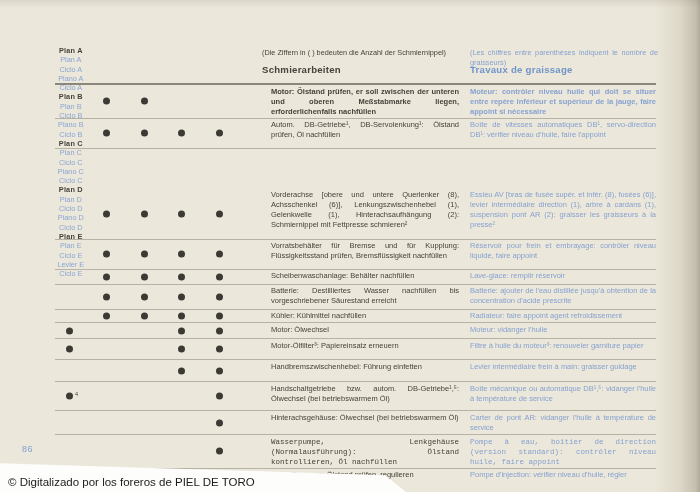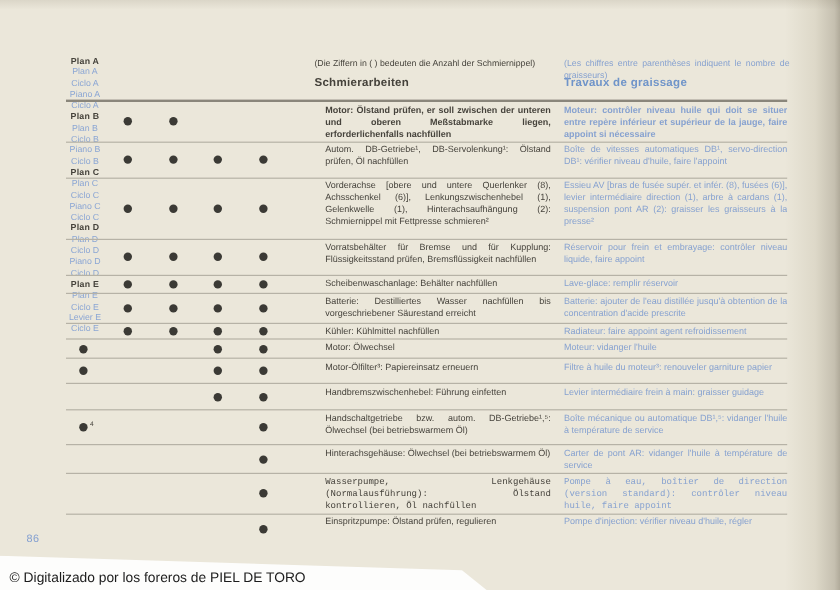--- a/index.html
+++ b/index.html
@@ -32,21 +32,21 @@
   .sec-note{position:absolute;top:48px;font-size:7.3px;line-height:9.6px;text-align:justify;}
   .sec-note.de{left:262px;width:197px;color:#46433c;}
   .sec-note.fr{left:470px;width:188px;color:#87a2d0;}
 
   
   .rows{position:absolute;left:55px;top:85px;width:601px;}
   .row{display:grid;grid-template-columns:208px 207px 186px;
     border-bottom:1px solid #b6b2a6;box-sizing:border-box;position:relative;overflow:hidden;}
   .row:last-child{border-bottom:none;}
   .row:nth-child(1){min-height:32px;font-weight:bold;}  .row:nth-child(2){min-height:30px;}
-  .row:nth-child(3){min-height:51px;}  .row:nth-child(4){min-height:30px;}
+  .row:nth-child(3){min-height:51px;margin-top:40px;}  .row:nth-child(4){min-height:30px;}
   .row:nth-child(5){min-height:15px;}  .row:nth-child(6){min-height:25px;}
   .row:nth-child(7){min-height:12px;}  .row:nth-child(8){min-height:16px;}
   .row:nth-child(9){min-height:21px;}  .row:nth-child(10){min-height:22px;}
   .row:nth-child(11){min-height:29px;} .row:nth-child(12){min-height:24px;}
   .row:nth-child(13){min-height:28px;font-family:Liberation Mono, monospace;} .row:nth-child(14){min-height:25px;}
   .cell-de{padding:1.5px 11px 1px 8px;font-size:7.5px;line-height:10px;color:#46433c;text-align:justify;}
   .cell-fr{padding:1.5px 0 1px 0;font-size:7.5px;line-height:10px;color:#87a2d0;text-align:justify;}
   .dots-cell{position:relative;}
   .dot{position:absolute;width:7px;height:7px;border-radius:50%;background:#3b3a35;top:50%;transform:translateY(-50%);}
   .dot.c0{left:11px;} .dot.c1{left:48px;} .dot.c2{left:86px;} .dot.c3{left:123px;} .dot.c4{left:161px;}

